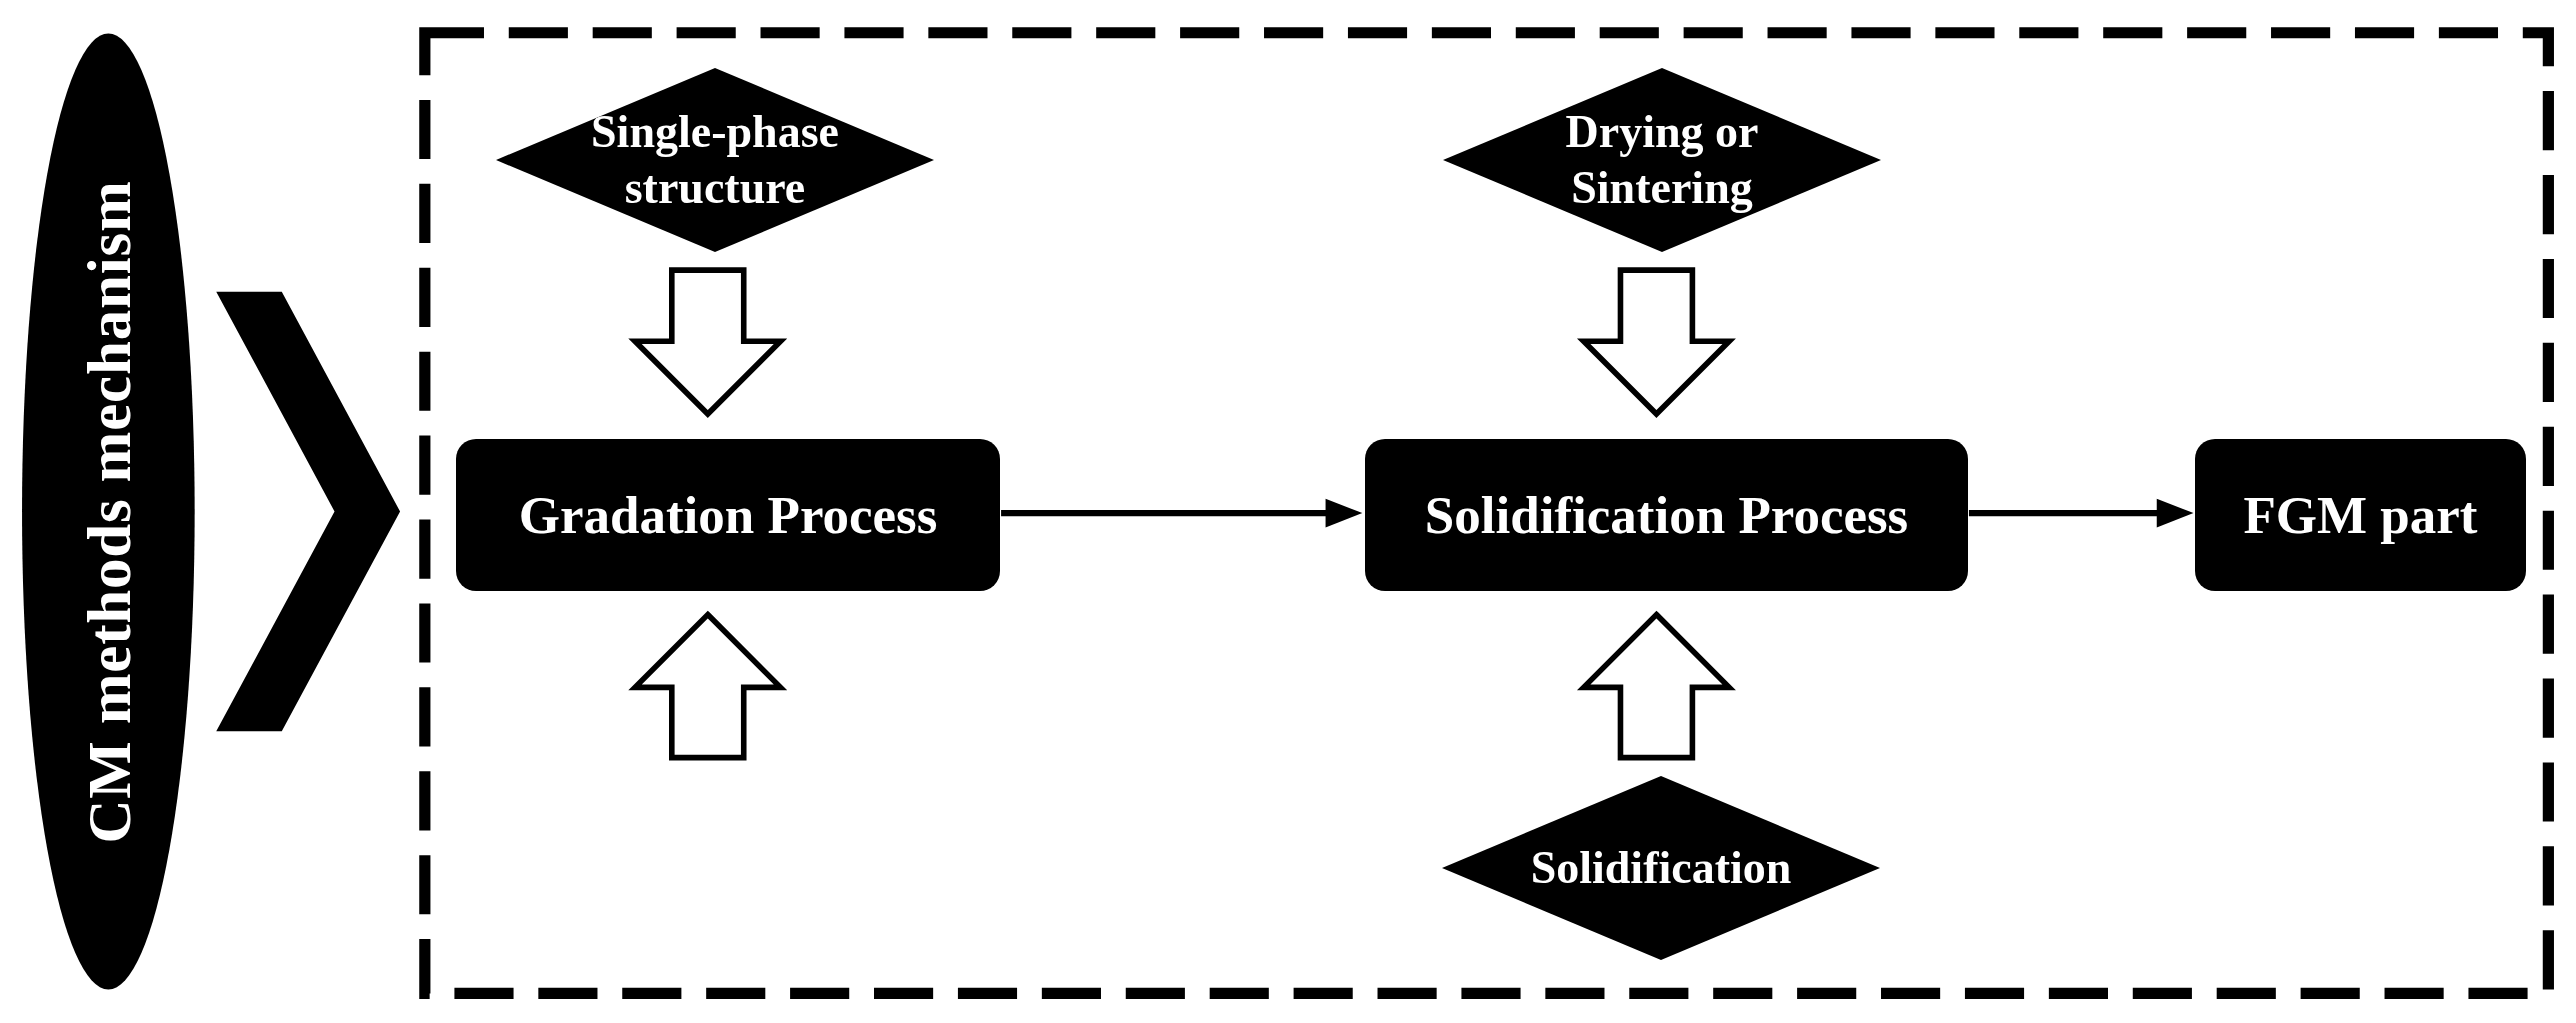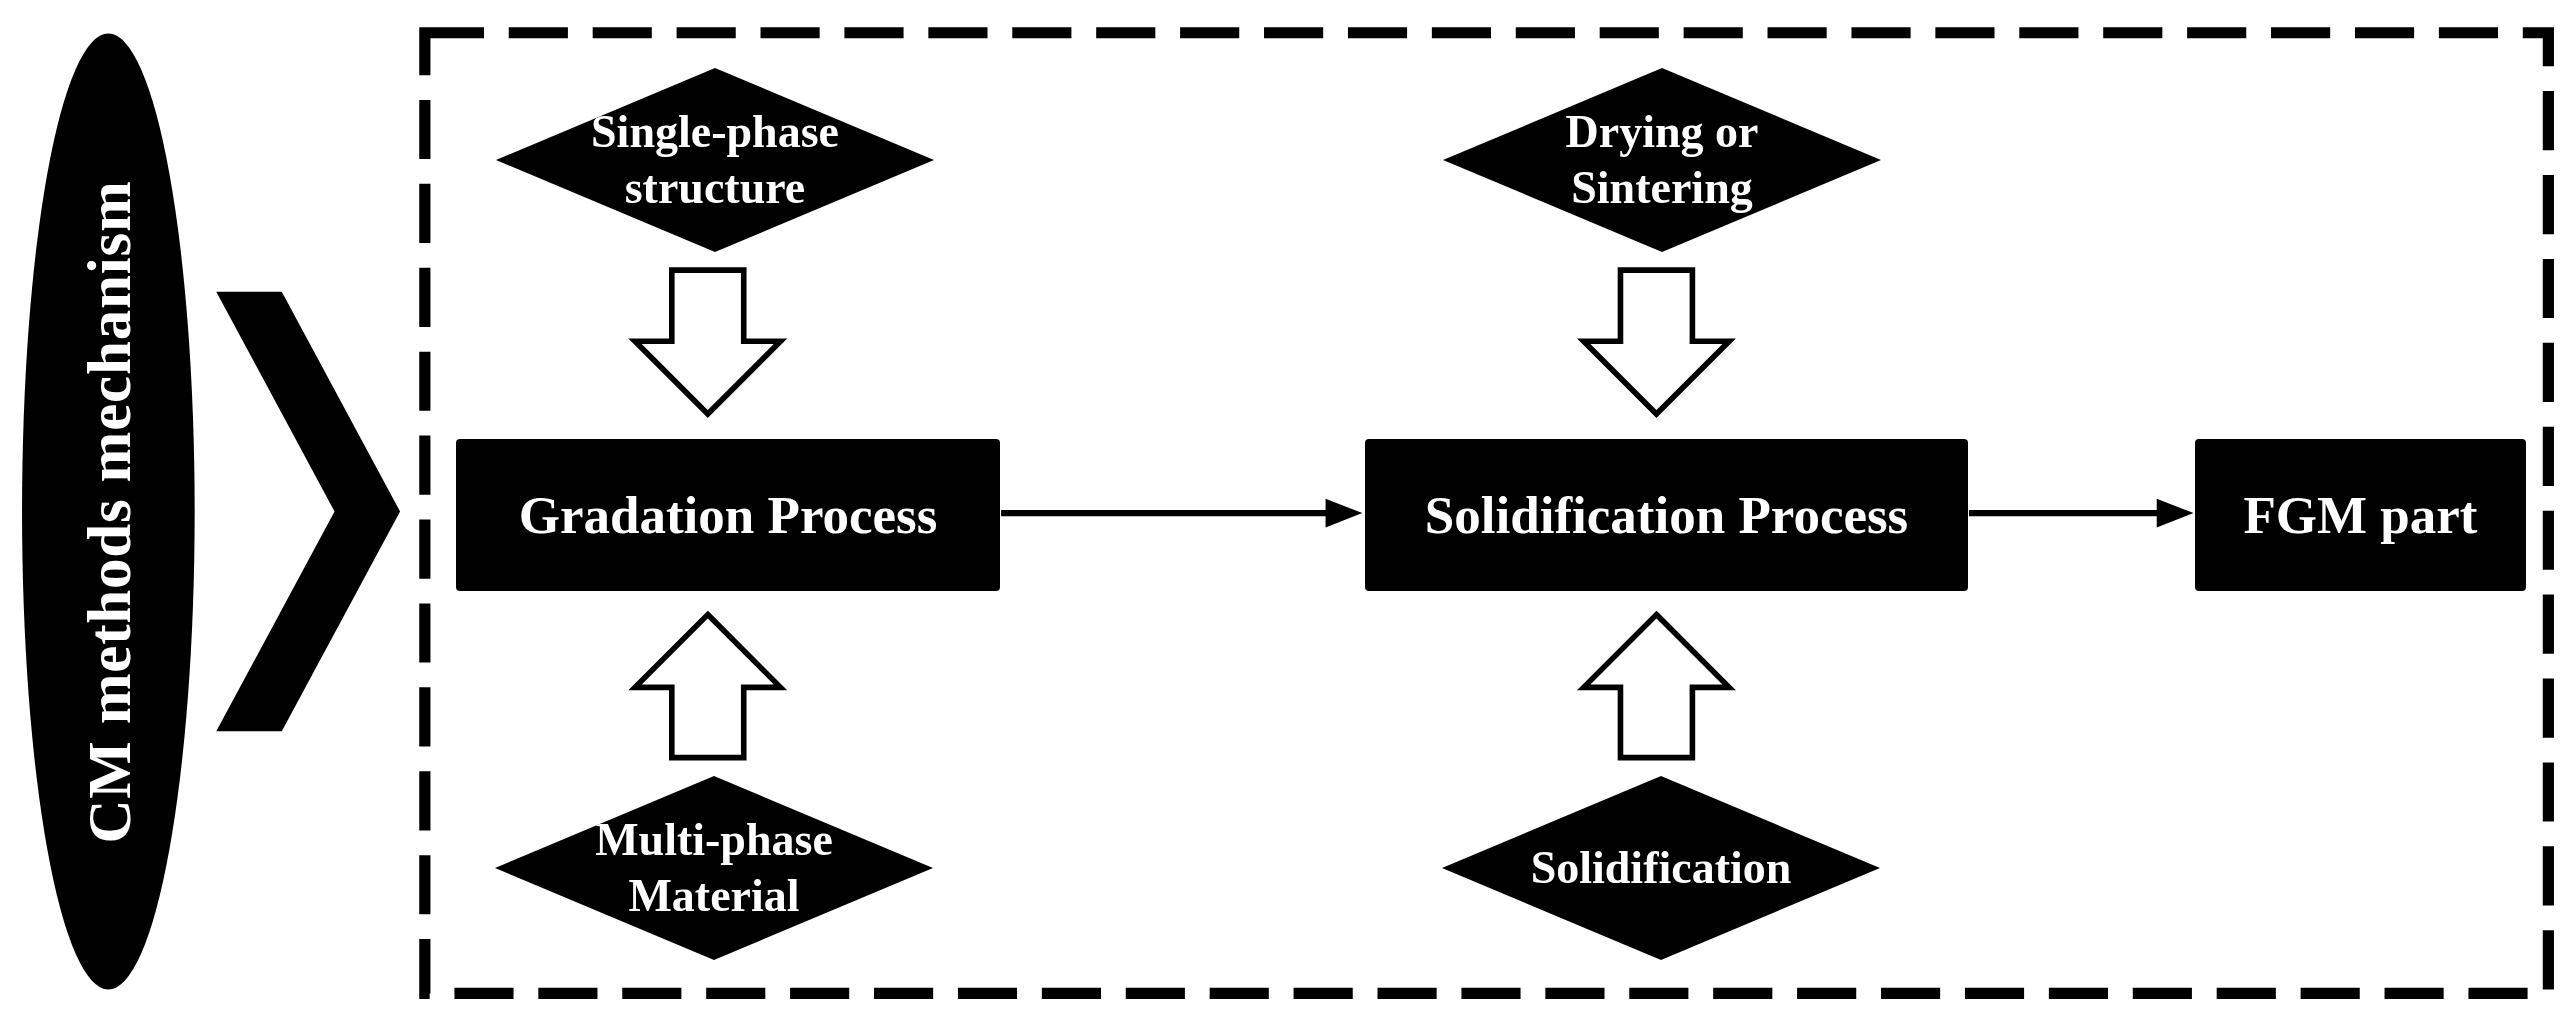--- a/index.html
+++ b/index.html
@@ -16,21 +16,21 @@
     display:flex;align-items:center;justify-content:center;
     color:#ffffff;font-weight:bold;text-align:center;
   }
   .diamond{
     background:#000000;
     clip-path:polygon(50% 0,100% 50%,50% 100%,0 50%);
     font-size:46px;line-height:1.22;white-space:pre-line;
   }
   .pbox{
     background:#000000;
-    border-radius:4px;
+    border-radius:20px;
     font-size:53px;white-space:nowrap;
   }
   .ellipse-label{
     position:absolute;left:110px;top:512px;
     transform:translate(-50%,-50%) rotate(-90deg);
     color:#ffffff;font-weight:bold;font-size:61px;
     letter-spacing:0.8px;white-space:nowrap;
   }
   
   #d-single{left:496px;top:68px;width:438px;height:184px;}
@@ -72,22 +72,20 @@
       <polygon points="2698,624 2744,642 2698,660" fill="#000000"></polygon>
     </g>
   </svg>
 
   <div class="ellipse-label">CM methods mechanism</div>
 
   <div id="d-single" class="node diamond">Single-phase
 structure</div>
   <div id="d-drying" class="node diamond">Drying or
 Sintering</div>
-  <div id="d-multi" class="node diamond">Multi-phase
-Material</div>
   <div id="d-solid" class="node diamond">Solidification</div>
 
   <div id="b-gradation" class="node pbox">Gradation Process</div>
   <div id="b-consolidation" class="node pbox">Solidification Process</div>
   <div id="b-fgm" class="node pbox">FGM part</div>
 
 </div>
 
 
 </body></html>

